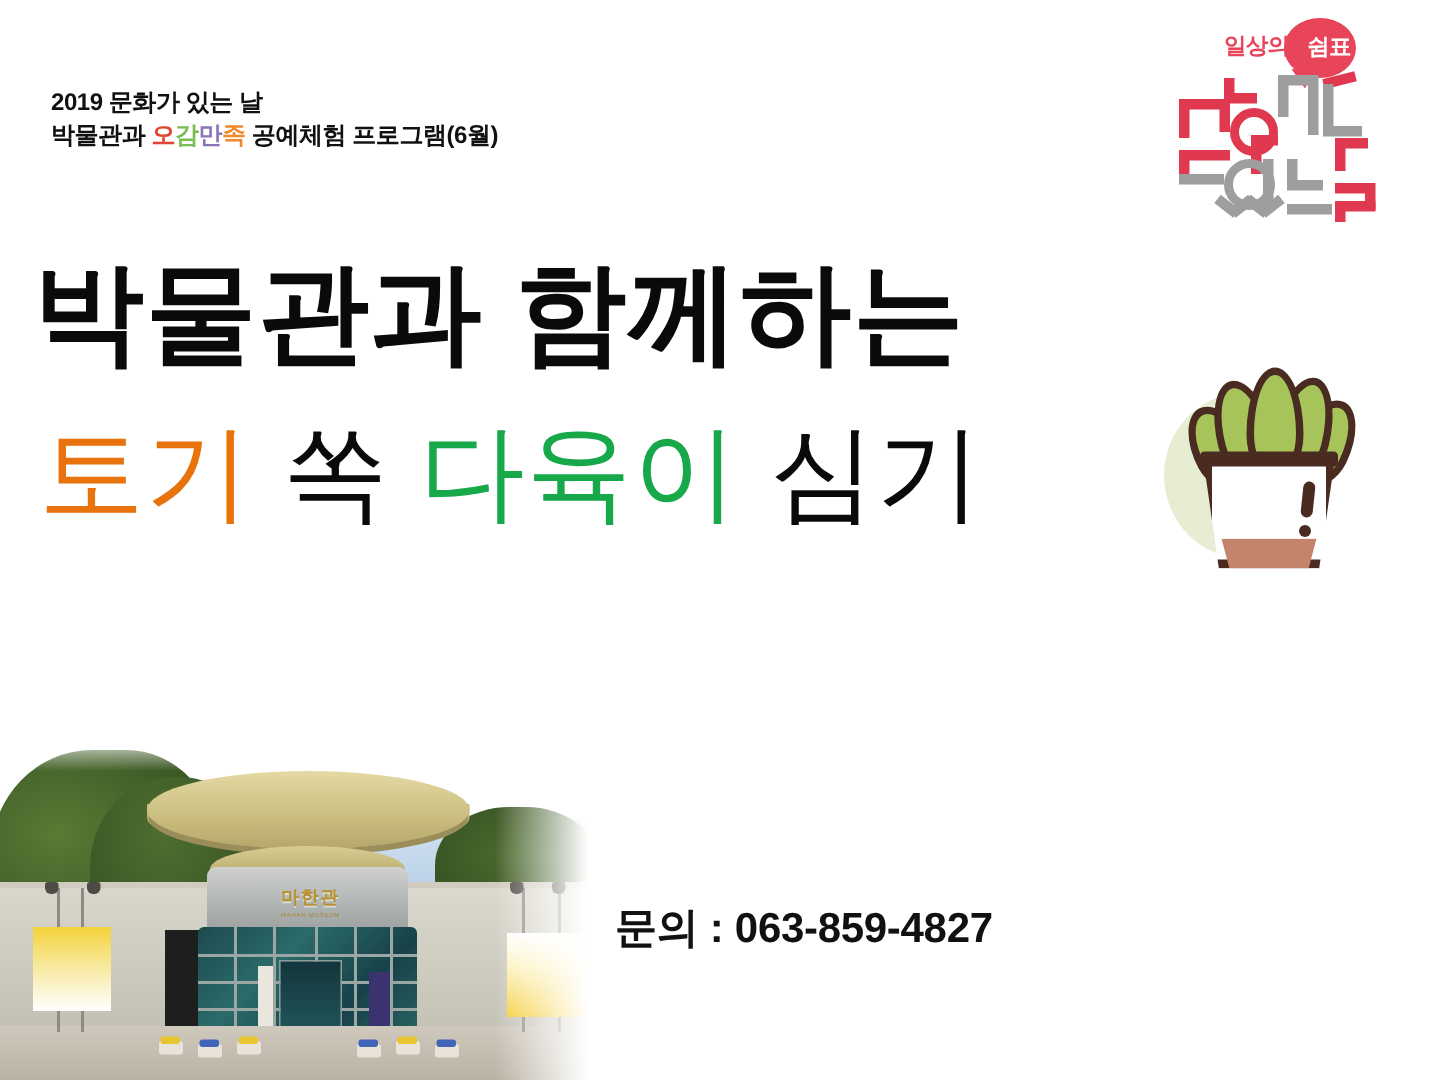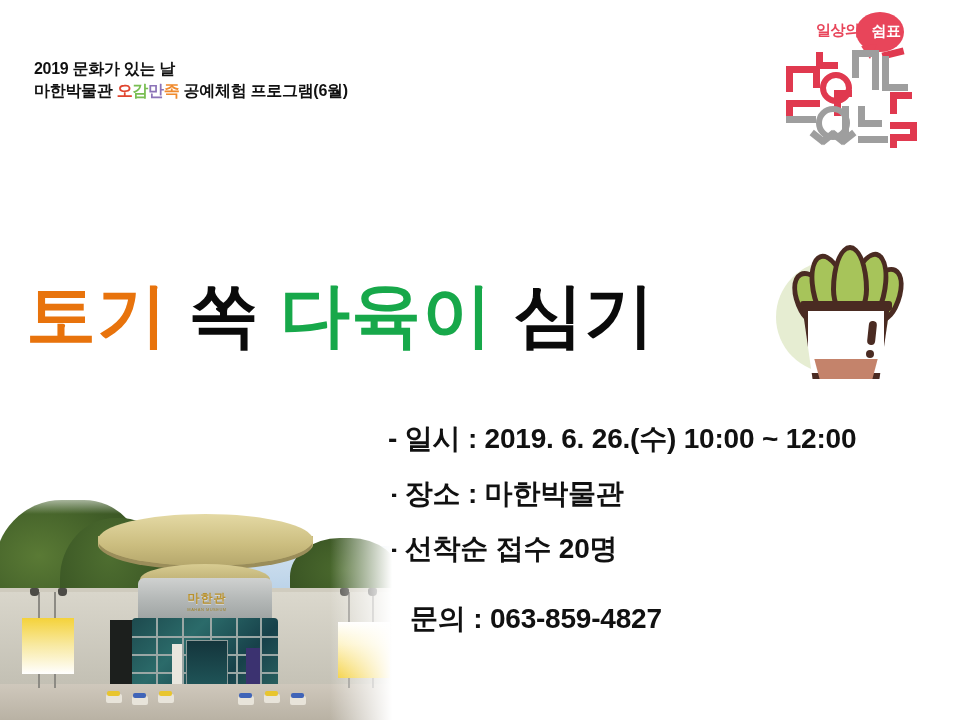--- a/index.html
+++ b/index.html
@@ -115,21 +115,21 @@
     color: #0a0a0a;
     letter-spacing: 1px;
     white-space: nowrap;
     line-height: 1;
   }
   #title-line-2 {
     position: absolute;
     left: 26px;
     top: 280px;
     font-size: 70px;
-    font-weight: bold;
+    font-weight: normal;
     color: #0a0a0a;
     letter-spacing: 1px;
     white-space: nowrap;
     line-height: 1;
   }
   .t-orange { color: #E8730C; }
   .t-green  { color: #17A84A; }
 
   
   #succulent {
@@ -370,21 +370,21 @@
     background: linear-gradient(to bottom, #ffffff 0%, rgba(255,255,255,0) 100%);
   }
 </style>
 </head>
 <body>
 
 <div id="poster">
 
   <div id="header-block">
     <div class="header-line">2019 문화가 있는 날</div>
-    <div class="header-line"><span>마한박물관 </span><span class="hl-red">오</span><span class="hl-green">감</span><span class="hl-purple">만</span><span class="hl-orange">족</span><span> 공예체험 프로그램(6월)</span></div>
+    <div class="header-line"><span>박물관과 </span><span class="hl-red">오</span><span class="hl-green">감</span><span class="hl-purple">만</span><span class="hl-orange">족</span><span> 공예체험 프로그램(6월)</span></div>
   </div>
 
   <div id="logo">
     <div id="logo-bubble-row">
       <div id="logo-ilsang">일상의</div>
       <div id="logo-bubble"></div>
       <div id="logo-bubble-tail"></div>
       <div id="logo-swimpyo">쉼표</div>
     </div>
 
@@ -423,44 +423,40 @@
 
       <div class="lg lg-r" style="left:104px;top:42px; width:7px;  height:22px;"></div>
       <div class="lg lg-r" style="left:104px;top:42px; width:22px; height:7px;"></div>
       <div class="lg lg-r" style="left:104px;top:72px; width:26px; height:7px;"></div>
       <div class="lg lg-r" style="left:124px;top:72px; width:7px;  height:18px;"></div>
       <div class="lg lg-r" style="left:104px;top:84px; width:27px; height:7px;"></div>
       <div class="lg lg-r" style="left:104px;top:84px; width:7px;  height:14px;"></div>
     </div>
   </div>
 
+  <div id="title-line-1">박물관과 함께하는</div>
 
   <div id="title-line-2"><span class="t-orange">토기</span><span style="white-space:pre"> 쏙 </span><span class="t-green">다육이</span><span style="white-space:pre"> 심기</span></div>
 
   <div id="succulent">
     <div id="succ-halo"></div>
 
     <div class="leaf-shape" style="left:18px; top:26px; width:28px; height:48px; transform:rotate(-28deg);"></div>
     <div class="leaf-shape" style="left:88px; top:22px; width:28px; height:50px; transform:rotate(26deg);"></div>
     <div class="leaf-shape" style="left:34px; top:10px; width:28px; height:58px; transform:rotate(-15deg);"></div>
     <div class="leaf-shape" style="left:74px; top:8px;  width:28px; height:60px; transform:rotate(14deg);"></div>
     <div class="leaf-shape" style="left:55px; top:2px;  width:28px; height:64px;"></div>
 
     <div id="pot-rim"></div>
     <div id="pot-body"></div>
     <div id="pot-base"></div>
     <div id="pot-excl-1"></div>
     <div id="pot-excl-2"></div>
   </div>
 
-  <div id="details">
-    <div class="detail-line">- 일시 : 2019. 6. 26.(수) 10:00 ~ 12:00</div>
-    <div class="detail-line">- 장소 : 마한박물관</div>
-    <div class="detail-line">- 선착순 접수 20명</div>
-  </div>
   <div id="detail-contact">문의 : 063-859-4827</div>
 
   <div id="photo">
     <div id="ph-sky"></div>
     <div id="ph-sky-white"></div>
     <div id="ph-trees"></div>
     <div id="ph-trees2"></div>
     <div id="ph-trees-r"></div>
 
     <div id="ph-wing-l-roof"></div>

